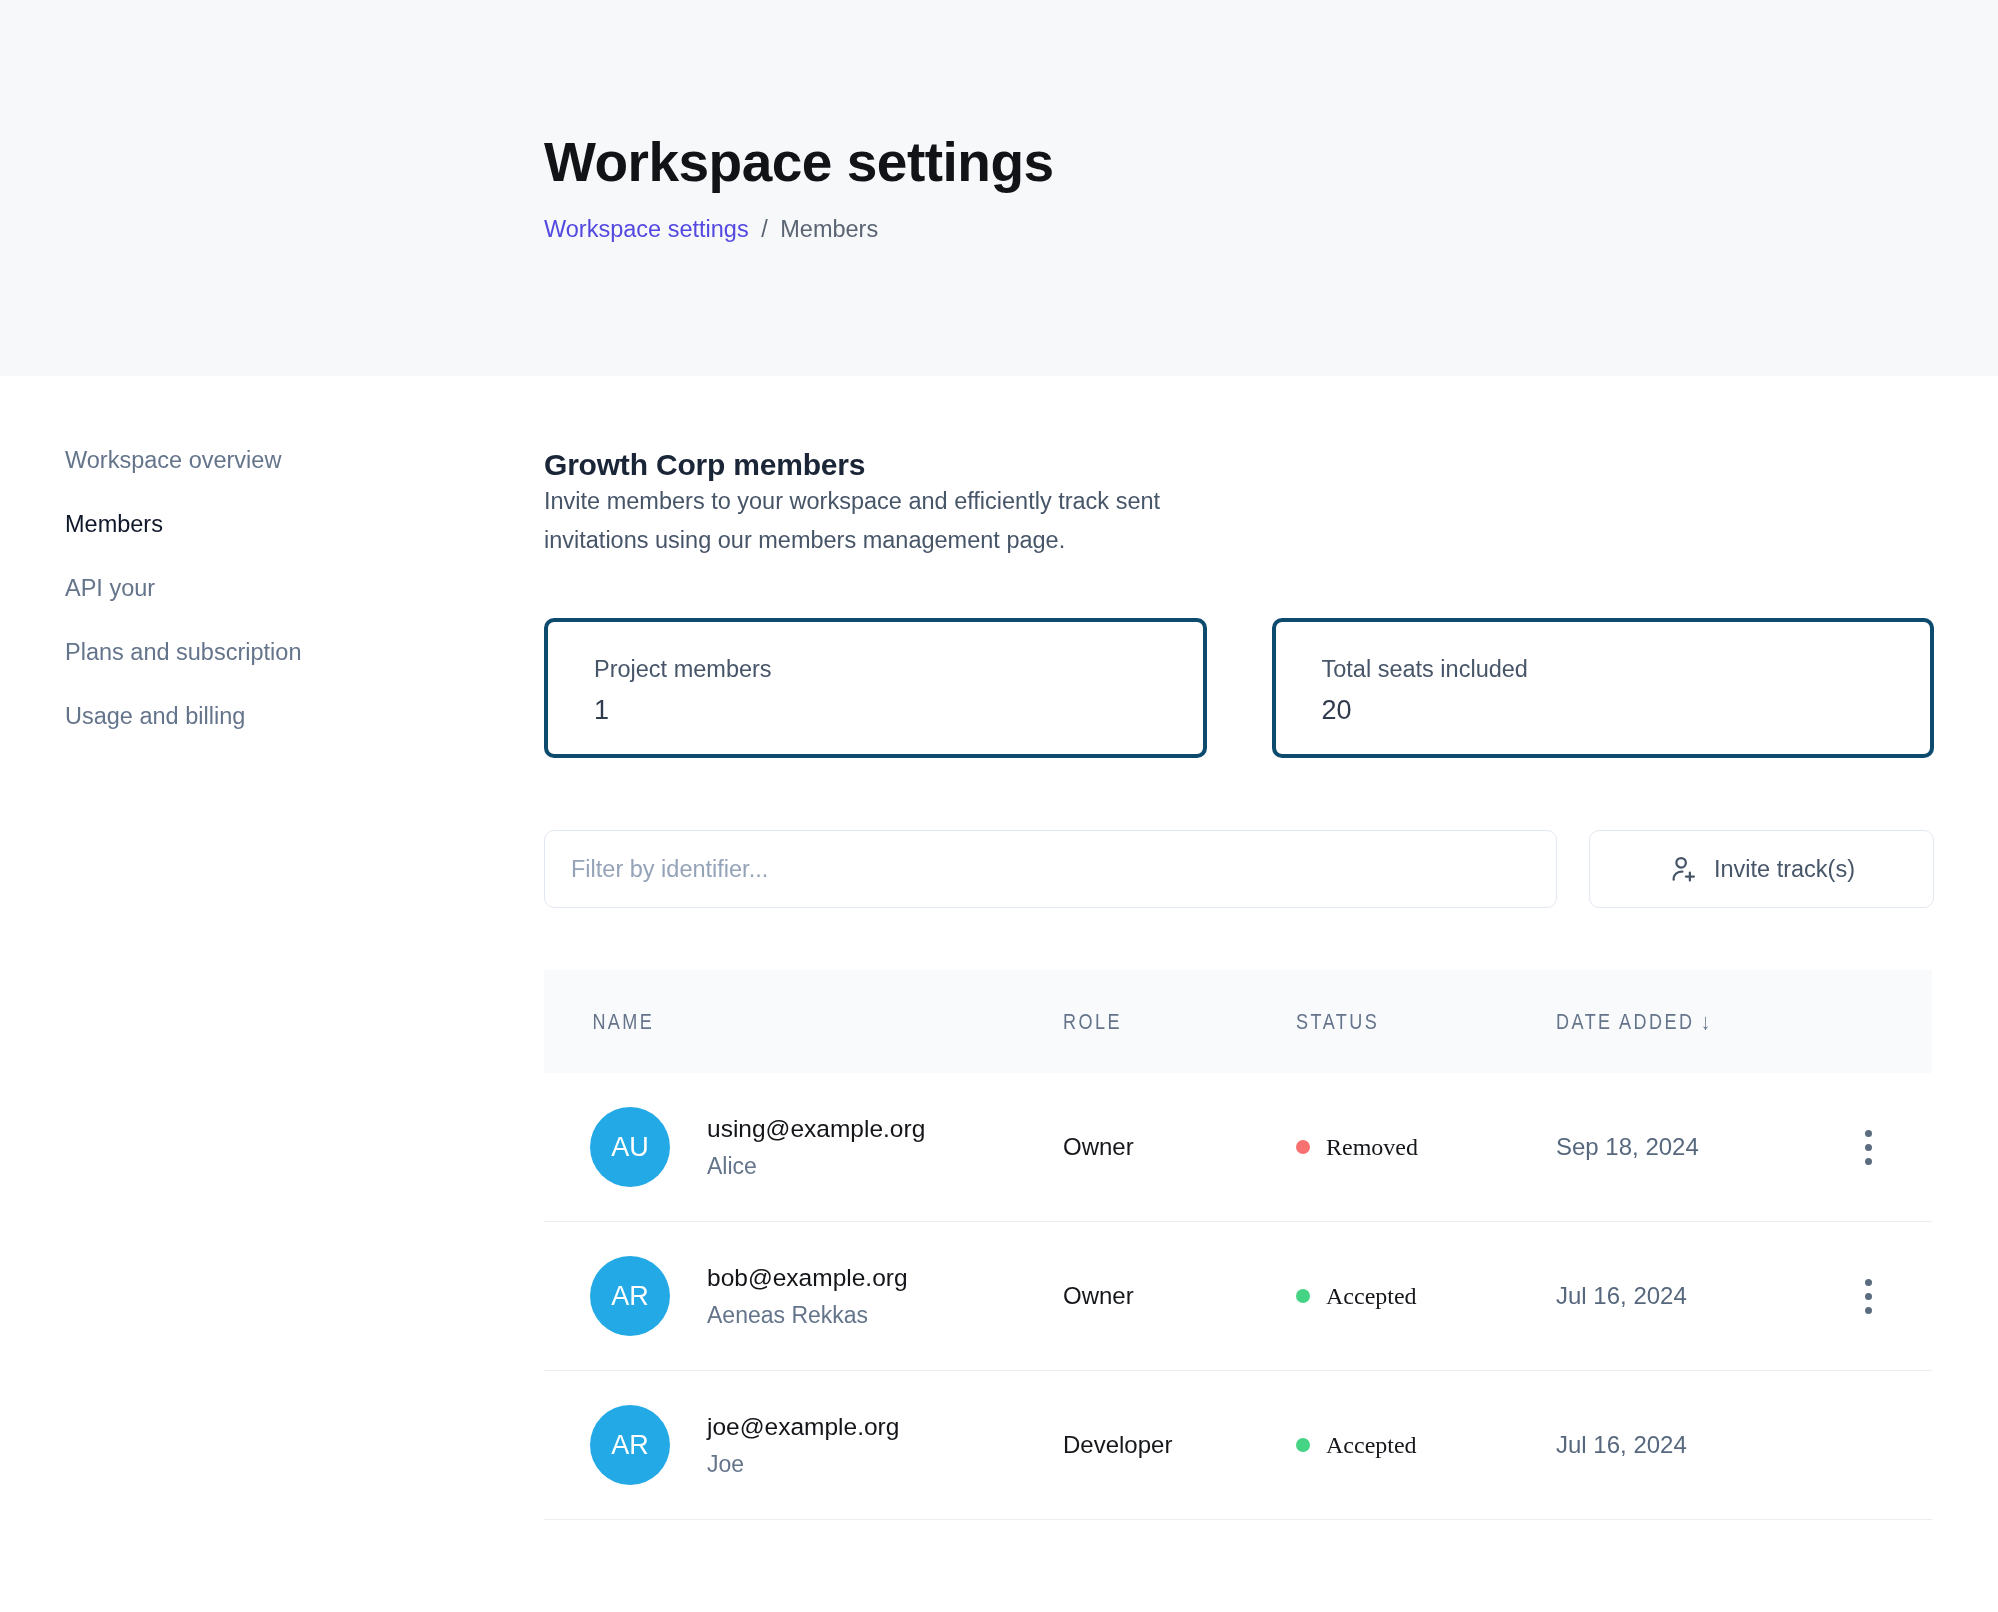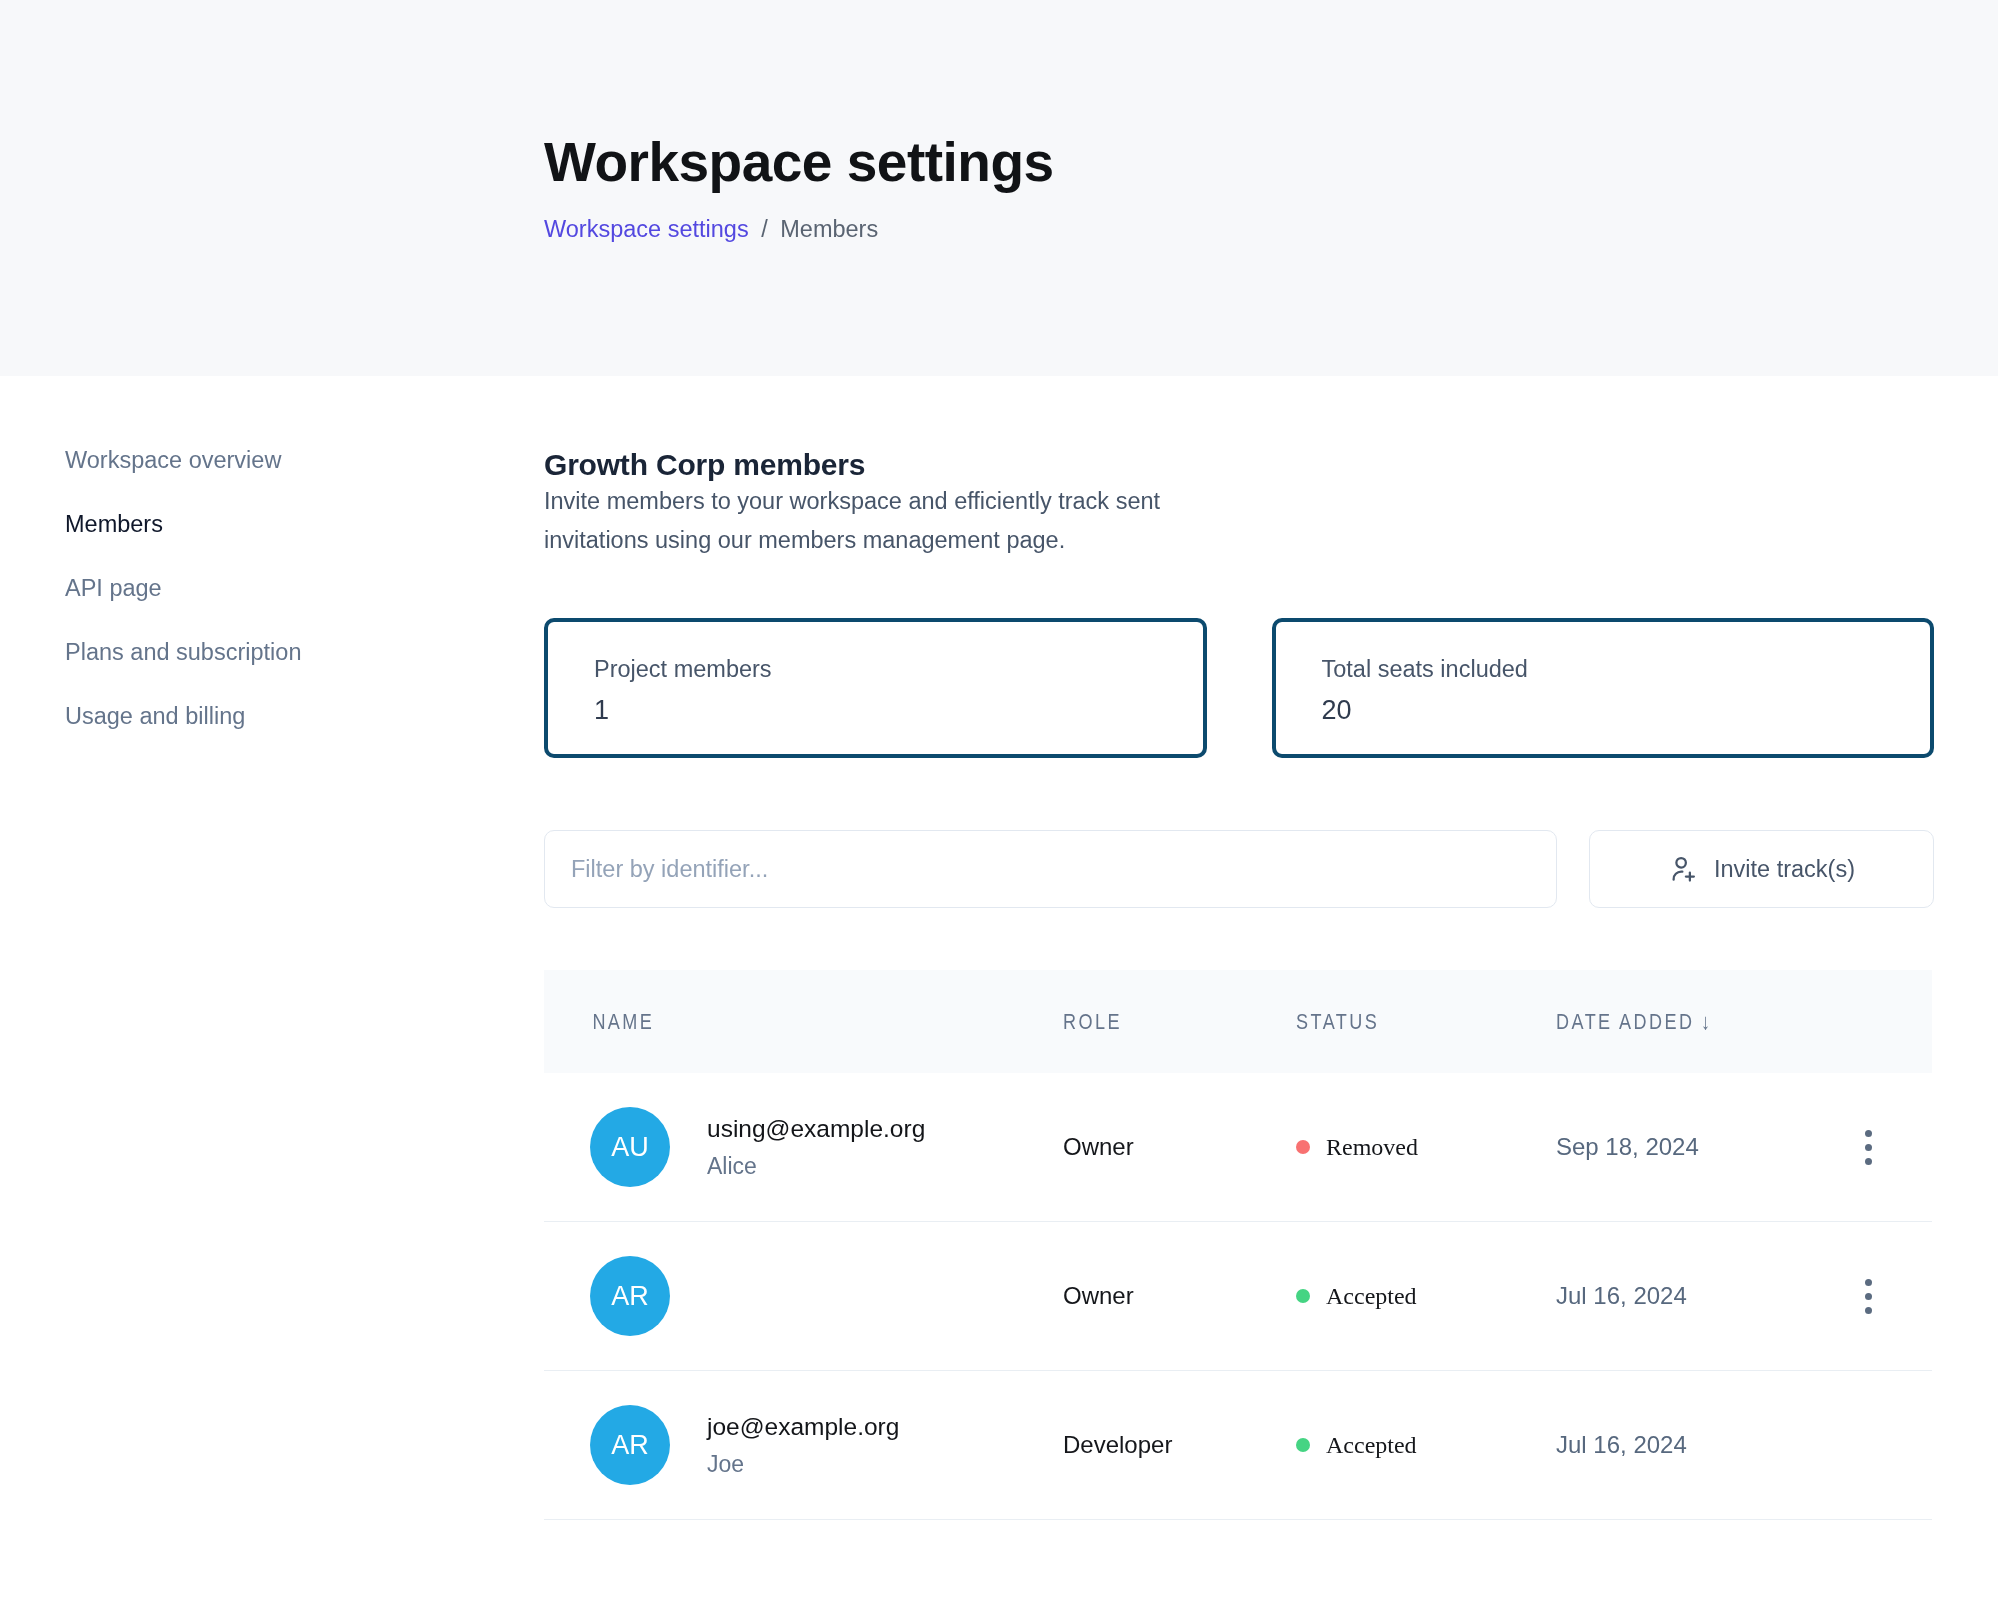--- a/index.html
+++ b/index.html
@@ -186,21 +186,21 @@
       <span class="sep">/</span>
       <span class="current">Members</span>
     </nav>
   </header>
 
   <div class="content">
 
     <aside class="sidebar" id="sidebar-nav">
         <div class="nav-item">Workspace overview</div>
         <div class="nav-item active">Members</div>
-        <div class="nav-item">API page</div>
+        <div class="nav-item">API your</div>
         <div class="nav-item">Plans and subscription</div>
         <div class="nav-item">Usage and billing</div>
       </aside>
 
     <main class="main">
 
       <div class="intro">
         <h2>Growth Corp members</h2>
         <p>Invite members to your workspace and efficiently track sent invitations using our members management page.</p>
       </div>
@@ -265,20 +265,24 @@
                   <i></i>
       </div>
     </div>
   </div>
 
   <div class="trow">
     <div class="name-cell">
       <div class="avatar" style="background: rgb(35, 169, 229);">
         <span>AR</span>
       </div>
+      <div class="id-block">
+        <div class="email">bob@example.org</div>
+        <div class="subname">Aeneas Rekkas</div>
+      </div>
     </div>
     <div class="role-cell">Owner</div>
     <div class="status-cell">
       <span class="dot" style="background: rgb(69, 212, 131);"></span>
       <span class="status-text">Accepted</span>
     </div>
     <div class="date-cell">Jul 16, 2024</div>
     <div class="actions-cell">
       <div class="kebab">
         <i></i>

